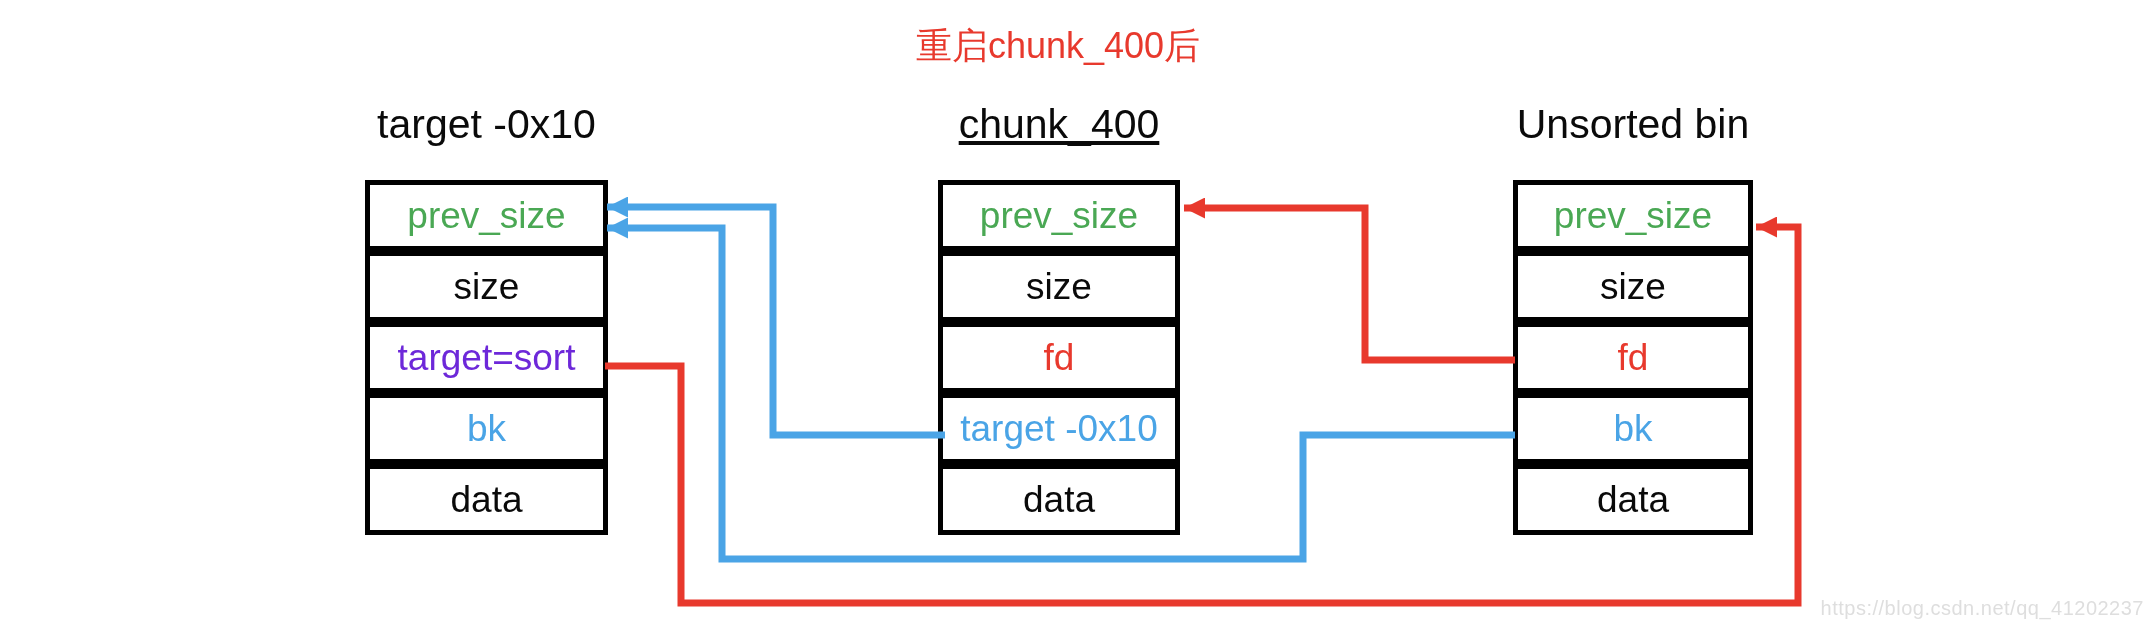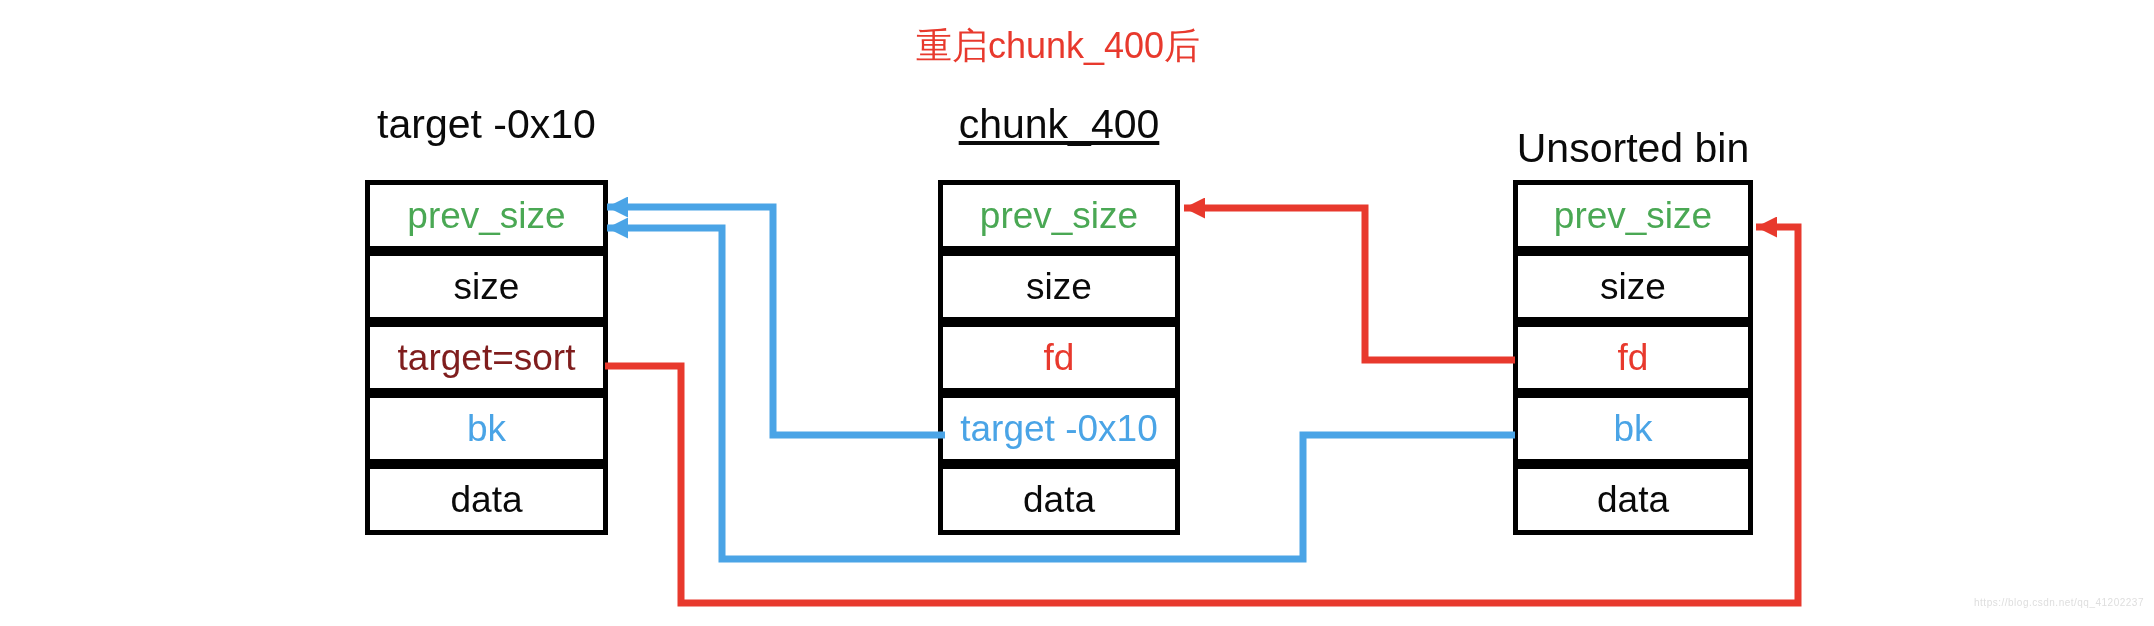--- a/index.html
+++ b/index.html
@@ -49,52 +49,52 @@
     display: flex;
     align-items: center;
     justify-content: center;
     font-size: 37px;
     white-space: nowrap;
   }
   #label-target   { left: 365px;  width: 243px; }
   #box-target     { left: 365px;  width: 243px; }
   #label-chunk400 { left: 938px;  width: 242px; text-decoration: underline; }
   #box-chunk400   { left: 938px;  width: 242px; }
-  #label-unsorted { left: 1513px; width: 240px; margin-top: 24px; }
+  #label-unsorted { left: 1513px; width: 240px; }
   #box-unsorted   { left: 1513px; width: 240px; }
   #arrows-layer {
     position: absolute;
     left: 0;
     top: 0;
     width: 2154px;
     height: 626px;
     pointer-events: none;
   }
   .watermark {
     position: absolute;
     right: 10px;
     top: 597px;
-    font-size: 10px;
+    font-size: 20px;
     color: #dedede;
     letter-spacing: 0.5px;
     white-space: nowrap;
   }
 </style>
 </head>
 <body>
 
 <div id="canvas">
 
   <div class="main-title" style="color: rgb(232, 57, 45);">重启chunk_400后</div>
 
   <div class="box-label" id="label-target">target -0x10</div>
   <div class="box" id="box-target">
     <div class="cell" style="color: rgb(74, 168, 84);">prev_size</div>
     <div class="cell" style="color: rgb(10, 10, 10);">size</div>
-    <div class="cell" style="color: #7f1d1d;">target=sort</div>
+    <div class="cell" style="color: #6d28d9;">target=sort</div>
     <div class="cell" style="color: rgb(74, 164, 230);">bk</div>
     <div class="cell" style="color: rgb(10, 10, 10);">data</div>
   </div>
 
   <div class="box-label" id="label-chunk400">chunk_400</div>
   <div class="box" id="box-chunk400">
     <div class="cell" style="color: rgb(74, 168, 84);">prev_size</div>
     <div class="cell" style="color: rgb(10, 10, 10);">size</div>
     <div class="cell" style="color: rgb(232, 57, 45);">fd</div>
     <div class="cell" style="color: rgb(74, 164, 230);">target -0x10</div>

